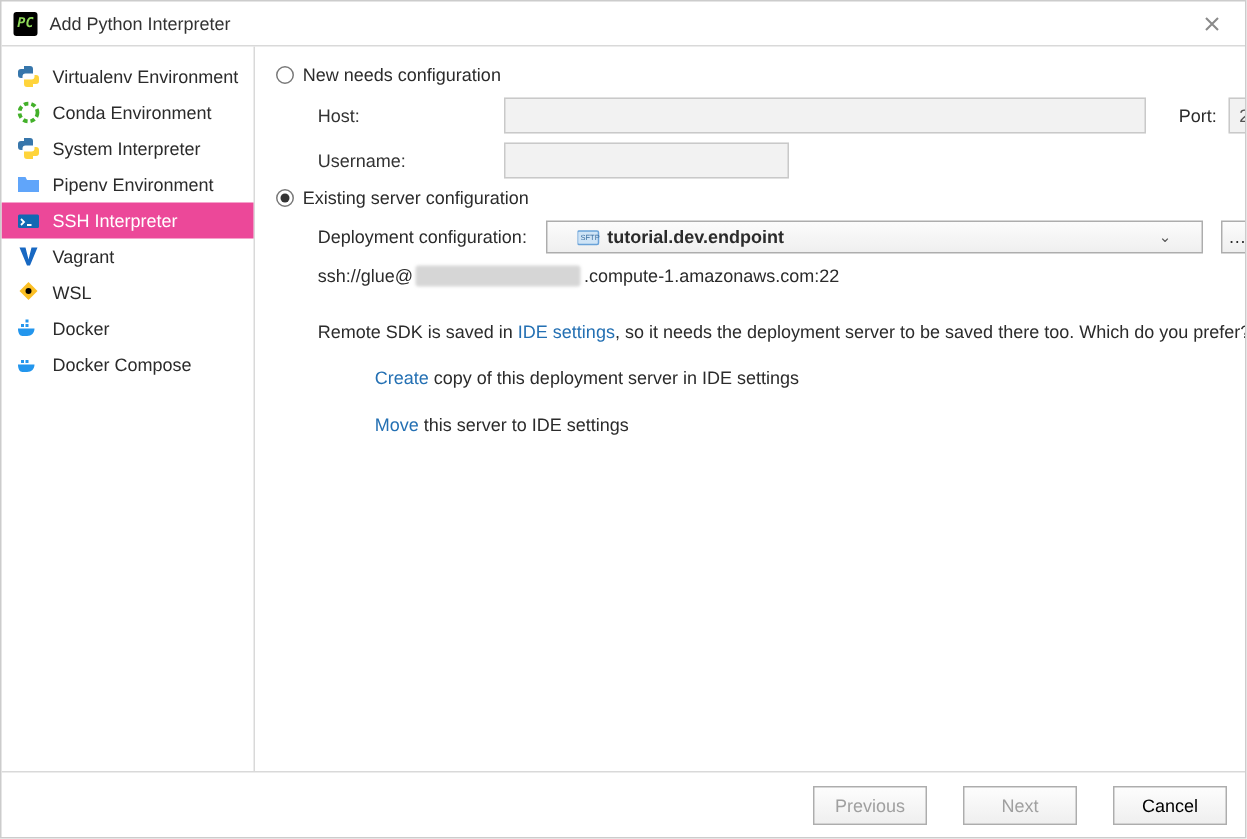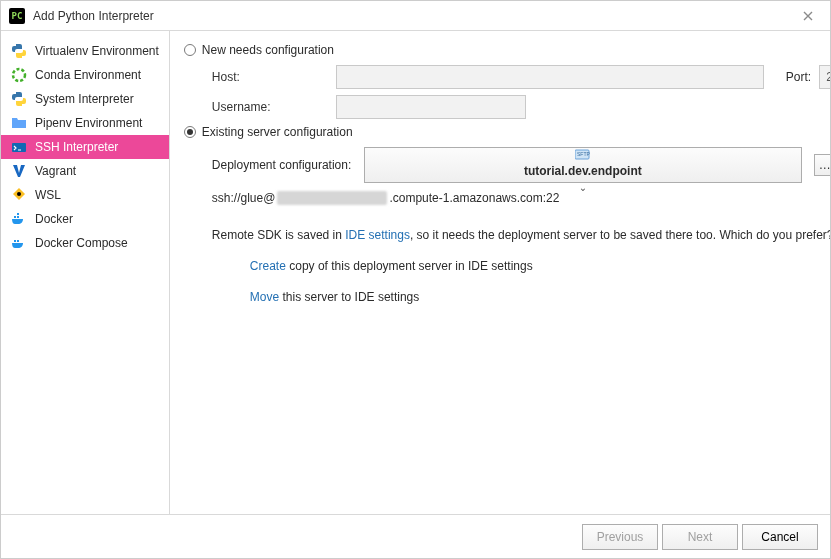--- a/index.html
+++ b/index.html
@@ -25,20 +25,21 @@
   background: #000;
   color: #8fd959;
   font-family: monospace;
   font-size: 9px;
   font-weight: bold;
   display: flex;
   align-items: center;
   justify-content: center;
   border-radius: 2px;
   margin-right: 8px;
+  font-style: italic;
 }
 .titlebar-title { flex: 1; color: #333; }
 .close-btn {
   width: 28px; height: 28px;
   display: flex; align-items: center; justify-content: center;
   color: #999; cursor: pointer;
 }
 .content {
   display: flex;
   height: calc(100% - 30px - 44px);
@@ -84,27 +85,26 @@
   font-size: 12px;
 }
 .host-input { width: 428px; }
 .port-lbl { margin-left: 14px; }
 .port-input { width: 54px; }
 .user-input { width: 190px; }
 
 .deploy-select {
   display: flex; align-items: center;
   border: 1px solid #adadad;
-  height: 36px;
+  height: 22px;
   width: 438px;
   background: linear-gradient(#fcfcfc,#efefef);
   padding: 0 20px;
   gap: 4px;
   cursor: pointer;
-  flex-direction: column;
 }
 .deploy-select .sftp-icon { width: 16px; height: 12px; }
 .deploy-select .sel-text { flex: 1; font-weight: bold; }
 .deploy-select .chev { color: #555; font-size: 10px; }
 .dots-btn {
   width: 22px; height: 22px;
   border: 1px solid #adadad;
   background: linear-gradient(#fcfcfc,#efefef);
   display: flex; align-items: center; justify-content: center;
   cursor: pointer;
@@ -119,21 +119,21 @@
 .link { color: #2470b3; cursor: pointer; }
 .row2 { padding-left: 38px; margin-top: 14px; }
 
 .footer {
   height: 44px;
   border-top: 1px solid #d9d9d9;
   display: flex;
   align-items: center;
   justify-content: flex-end;
   padding: 0 12px;
-  gap: 4px;
+  gap: 24px;
 }
 .btn {
   min-width: 76px;
   height: 26px;
   border: 1px solid #adadad;
   background: linear-gradient(#fdfdfd,#efefef);
   cursor: pointer;
   font-family: inherit;
   font-size: 12px;
 }

